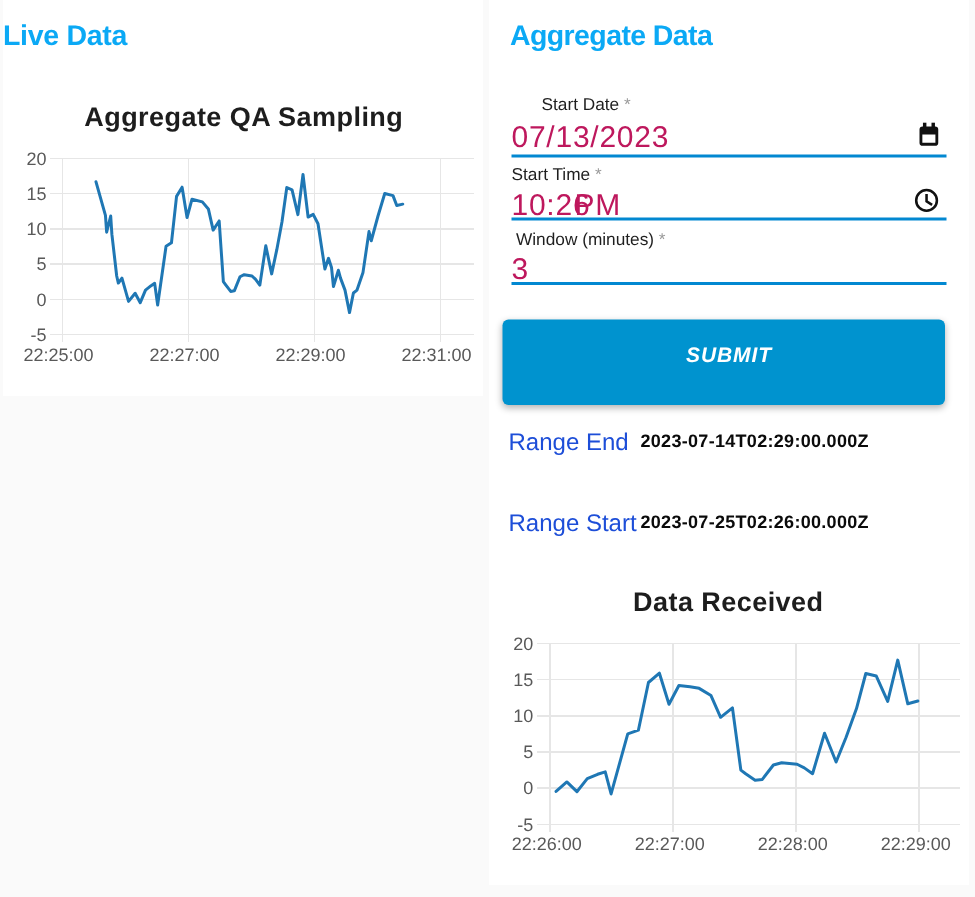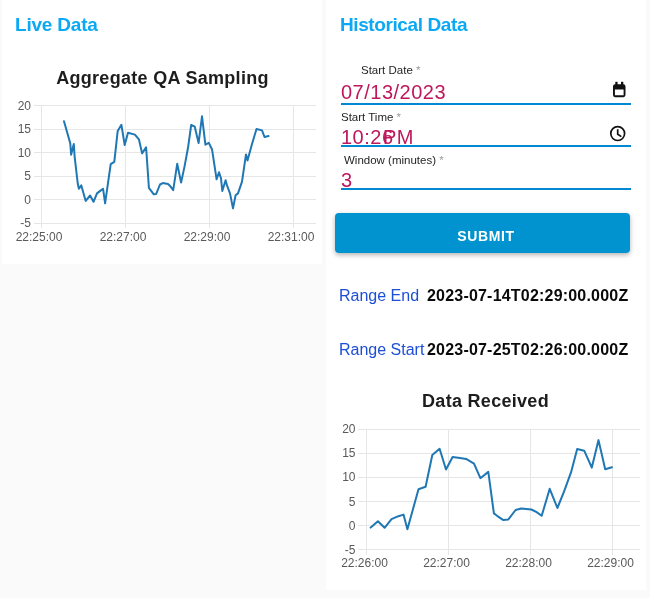--- a/index.html
+++ b/index.html
@@ -6,34 +6,34 @@
 body{width:650px;height:598px;background:#fafafa;position:relative;overflow:hidden;
   font-family:"Liberation Sans",sans-serif;}
 .card{position:absolute;background:#fff;}
 #cardL{left:2px;top:0;width:320px;height:264px;}
 #cardR{left:326px;top:0;width:320px;height:590px;}
 .h1{position:absolute;font-size:19px;font-weight:bold;color:#0ba9f5;line-height:1;letter-spacing:-0.2px;}
 .flabel{position:absolute;font-size:11.5px;color:#1f1f1f;line-height:1;}
 .flabel .st{color:#9a9a9a;}
 .fval{position:absolute;font-size:20px;color:#be185d;line-height:1;letter-spacing:0.5px;}
 .uline{position:absolute;left:341px;width:290px;height:2px;background:#0288d1;}
-#btn{position:absolute;left:335px;top:213px;width:295px;height:40px;background:#0093cf;
+#btn{position:absolute;left:335px;top:213px;width:295px;height:57px;background:#0093cf;
   border-radius:4px;box-shadow:0 2px 5px rgba(0,0,0,0.30);color:#fff;font-weight:bold;
-  font-size:14px;letter-spacing:0.6px;text-align:center;line-height:46px;text-indent:7px;}
+  font-size:14px;letter-spacing:0.6px;text-align:center;line-height:46px;text-indent:7px;font-style:italic;}
 .rlabel{position:absolute;left:339px;font-size:16px;color:#1d4ed8;line-height:1;}
-.rval{position:absolute;left:427px;font-size:16px;font-weight:bold;color:#0a0a0a;line-height:1;letter-spacing:0.2px;}
+.rval{position:absolute;left:427px;font-size:12px;font-weight:bold;color:#0a0a0a;line-height:1;letter-spacing:0.2px;}
 svg{position:absolute;left:0;top:0;}
 </style>
 </head>
 <body>
 <div class="card" id="cardL"></div>
 <div class="card" id="cardR"></div>
 
-<div class="h1" style="left:15px;top:15px;text-align:center;">Live Data</div>
-<div class="h1" style="left:340px;top:15px;letter-spacing:-0.4px;">Historical Data</div>
+<div class="h1" style="left:2px;top:15px;text-align:center;">Live Data</div>
+<div class="h1" style="left:340px;top:15px;letter-spacing:-0.4px;">Aggregate Data</div>
 
 <div class="flabel" style="left:341px;top:65px;margin-left:20px;">Start Date <span class="st">*</span></div>
 <div class="fval" style="left:341px;top:82px;">07/13/2023</div>
 <div class="uline" style="top:103px;"></div>
 
 <div class="flabel" style="left:341px;top:112px;">Start Time <span class="st">*</span></div>
 <div class="fval" style="left:341px;top:127px;">10:26</div>
 <div class="fval" style="left:383px;top:127px;">PM</div>
 <div class="uline" style="top:145px;"></div>
 

